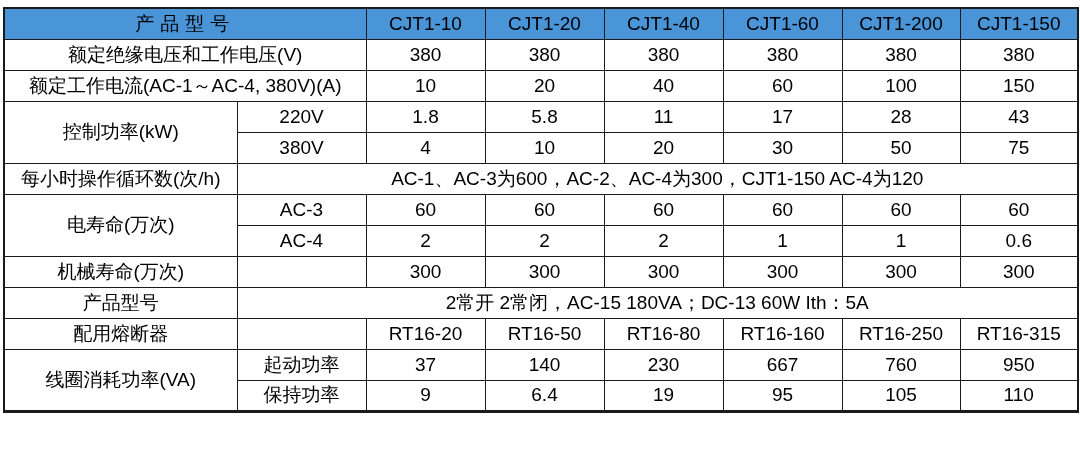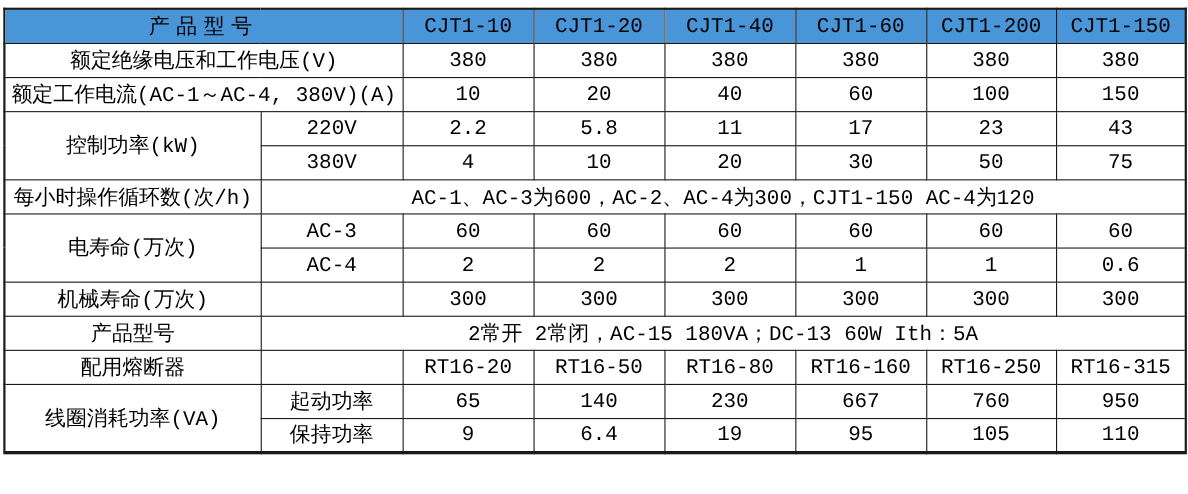--- a/index.html
+++ b/index.html
@@ -12,21 +12,21 @@
   }
   .wrap {
     padding: 7px 3px 0 3px;
   }
   table.spec {
     border-collapse: collapse;
     table-layout: fixed;
     width: 1074px;
     border: 2px solid #1a1a1a;
     border-bottom-width: 3px;
-    font-family: Liberation Mono, monospace;
+    font-family: Liberation Sans, sans-serif;
     padding-left: 40px;
   }
   table.spec tr { height: 31px; }
   table.spec td {
     border: 1px solid #1a1a1a;
     text-align: center;
     vertical-align: middle;
     font-size: 19px;
     color: #000000;
     white-space: nowrap;
@@ -84,25 +84,25 @@
     <td>20</td>
     <td>40</td>
     <td>60</td>
     <td>100</td>
     <td>150</td>
   </tr>
 
   <tr>
     <td rowspan="2">控制功率(kW)</td>
     <td>220V</td>
-    <td>2.2</td>
+    <td>1.8</td>
     <td>5.8</td>
     <td>11</td>
     <td>17</td>
-    <td>23</td>
+    <td>28</td>
     <td>43</td>
   </tr>
 
   <tr>
     <td>380V</td>
     <td>4</td>
     <td>10</td>
     <td>20</td>
     <td>30</td>
     <td>50</td>
@@ -158,21 +158,21 @@
     <td>RT16-50</td>
     <td>RT16-80</td>
     <td>RT16-160</td>
     <td>RT16-250</td>
     <td>RT16-315</td>
   </tr>
 
   <tr>
     <td rowspan="2">线圈消耗功率(VA)</td>
     <td>起动功率</td>
-    <td>65</td>
+    <td>37</td>
     <td>140</td>
     <td>230</td>
     <td>667</td>
     <td>760</td>
     <td>950</td>
   </tr>
 
   <tr>
     <td>保持功率</td>
     <td>9</td>

